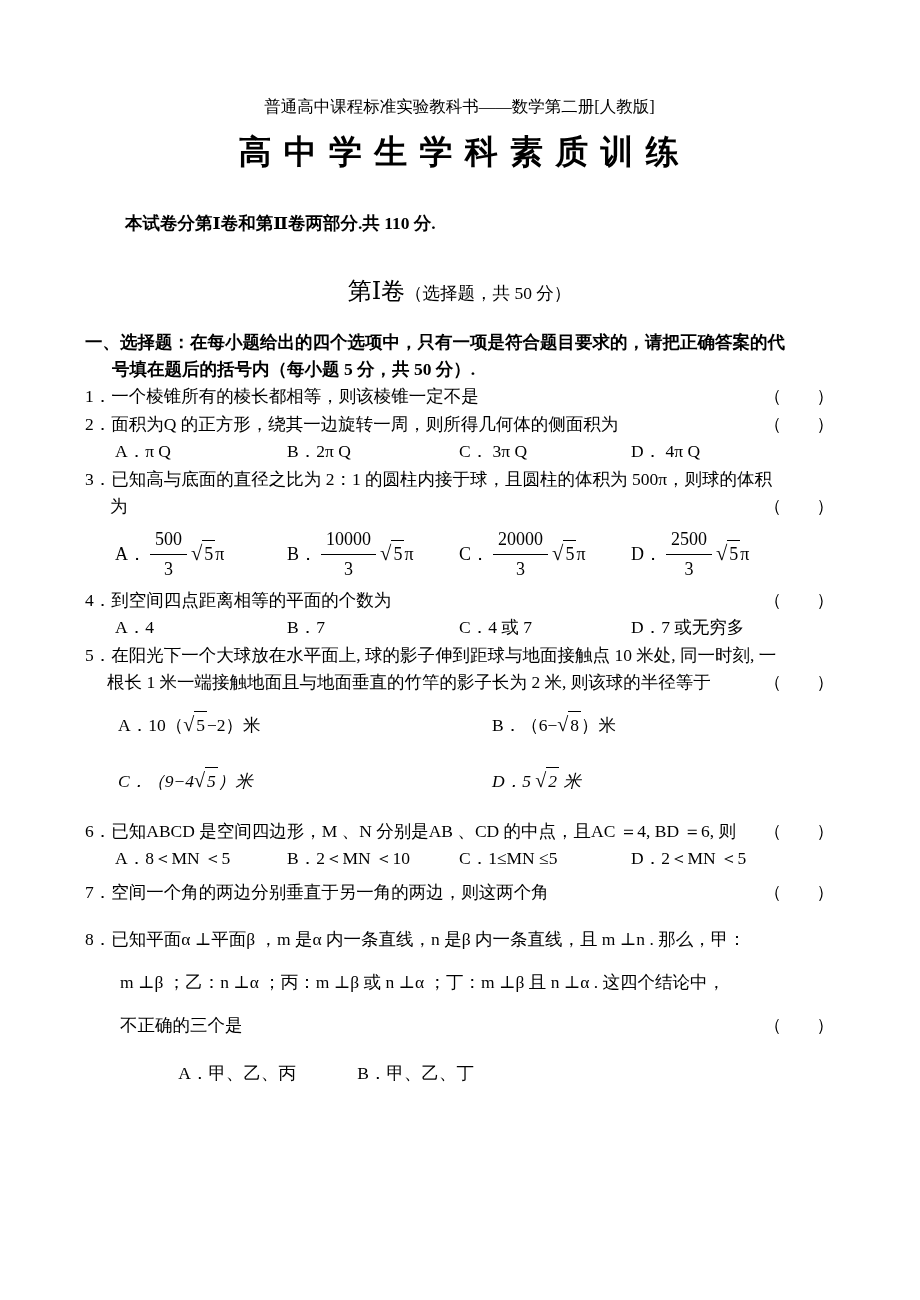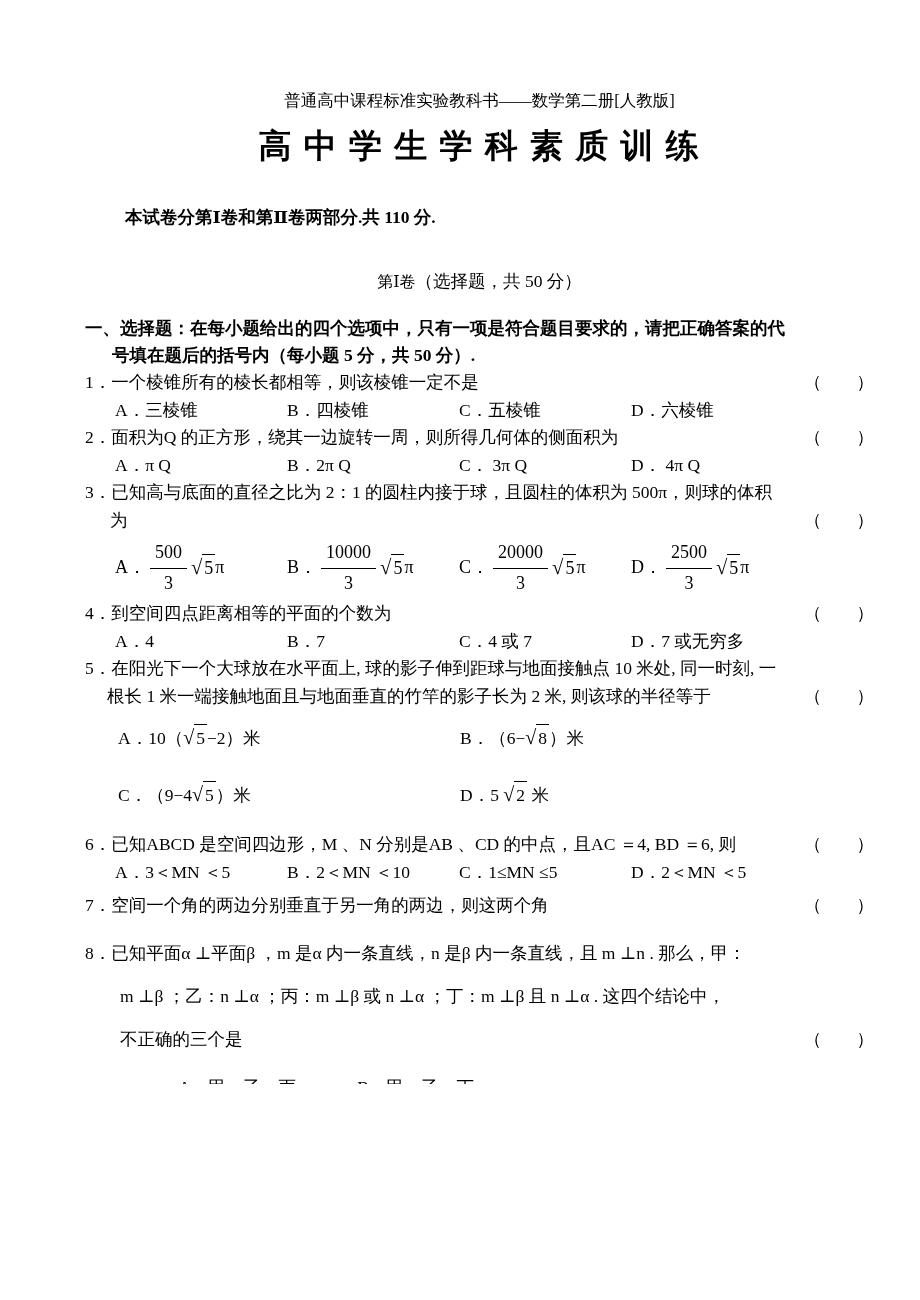--- a/index.html
+++ b/index.html
@@ -1,44 +1,44 @@
 <!DOCTYPE html>
 <html><head>
 <meta charset="utf-8">
 <style>
   html,body{margin:0;padding:0;background:#fff;}
-  .page{position:relative;width:920px;height:1084px;margin:0 auto;box-sizing:border-box;
-    padding:90px 46px 0 85px;font-family:"Liberation Serif","DejaVu Serif",serif;
+  .page{position:relative;width:920px;height:1084px;margin:6px auto;box-sizing:border-box;
+    padding:90px 86px 0 85px;font-family:"Liberation Serif","DejaVu Serif",serif;
     font-size:17.5px;color:#000;overflow:hidden;}
   .center{text-align:center;}
   .doc-header{font-size:16.5px;margin-bottom:4px;}
   .doc-title{font-size:33px;font-weight:bold;letter-spacing:2px;margin:12px 0 36px;}
   .doc-subtitle{font-size:24px;font-weight:bold;margin-bottom:42px;}
   .intro{font-weight:bold;padding-left:40px;margin-bottom:40px;}
   .section{margin-bottom:22px;}
-  .section .big{font-size:16px;}
+  .section .big{font-size:24px;}
   .instr{font-weight:bold;line-height:27px;}
   .instr .l2{padding-left:27px;display:block;}
   .q{line-height:27.5px;}
   .qline{display:flex;justify-content:space-between;}
   .qline .bracket{white-space:pre;flex:none;}
   .indent{padding-left:25px;}
   .opts{display:flex;padding-left:30px;}
   .opts .opt{width:172px;flex:none;}
   .opts .opt:last-child{width:auto;}
   .opts-frac{height:60px;align-items:center;margin:4px 0 2px;}
   .opts-frac .opt{display:inline-flex;align-items:center;font-size:18px;}
   .frac{display:inline-block;text-align:center;margin:0 4px;}
   .frac .num{display:block;padding:0 5px 1px;border-bottom:1.2px solid #000;}
   .frac .den{display:block;padding-top:1px;}
   .sqrt{display:inline-flex;align-items:baseline;}
   .sqrt .rsign{font-size:1.15em;line-height:1;}
   .sqrt .rad{border-top:1.2px solid #000;padding:0 2px;}
-  .q5 .optrow{display:flex;padding-left:33px;margin-top:14px;}
-  .q5 .optrow.row2{margin-top:28px;}
+  .q5 .optrow{display:flex;padding-left:33px;margin-top:14px;gap:32px;}
+  .q5 .optrow.row2{margin-top:28px;font-style:italic;}
   .q5 .optrow .opt{width:342px;flex:none;}
   .q5 .optrow .opt:last-child{width:auto;}
   .q6{margin-top:22px;}
   .q7{margin-top:6px;}
   .q8{margin-top:12px;}
   .q8 .qline,.q8 .tline{line-height:43px;}
   .q8 .optrow{display:flex;padding-left:33px;margin-top:12px;line-height:28px;text-align:right;}
   .q8 .optrow.row2{margin-top:22px;}
   .q8 .optrow .opt{width:178px;flex:none;}
   .figure{position:absolute;right:96px;top:1172px;width:165px;height:128px;}
@@ -62,26 +62,20 @@
   <div class="instr">
     <span>一、选择题：在每小题给出的四个选项中，只有一项是符合题目要求的，请把正确答案的代</span>
     <span class="l2">号填在题后的括号内（每小题 5 分，共 50 分）.</span>
   </div>
 
   <div class="q">
     <div class="qline">
       <span>1．一个棱锥所有的棱长都相等，则该棱锥一定不是</span>
       <span class="bracket">（　　）</span>
     </div>
-    <div class="opts">
-      <span class="opt">A．三棱锥</span>
-      <span class="opt">B．四棱锥</span>
-      <span class="opt">C．五棱锥</span>
-      <span class="opt">D．六棱锥</span>
-    </div>
   </div>
 
   <div class="q">
     <div class="qline">
       <span>2．面积为Q 的正方形，绕其一边旋转一周，则所得几何体的侧面积为</span>
       <span class="bracket">（　　）</span>
     </div>
     <div class="opts">
       <span class="opt">A．π Q</span>
       <span class="opt">B．2π Q</span>
@@ -196,21 +190,21 @@
       </span>
     </div>
   </div>
 
   <div class="q q6">
     <div class="qline">
       <span>6．已知ABCD 是空间四边形，M 、N 分别是AB 、CD 的中点，且AC ＝4, BD ＝6, 则</span>
       <span class="bracket">（　　）</span>
     </div>
     <div class="opts">
-      <span class="opt">A．3＜MN ＜5</span>
+      <span class="opt">A．8＜MN ＜5</span>
       <span class="opt">B．2＜MN ＜10</span>
       <span class="opt">C．1≤MN ≤5</span>
       <span class="opt">D．2＜MN ＜5</span>
     </div>
   </div>
 
   <div class="q q7">
     <div class="qline">
       <span>7．空间一个角的两边分别垂直于另一角的两边，则这两个角</span>
       <span class="bracket">（　　）</span>

